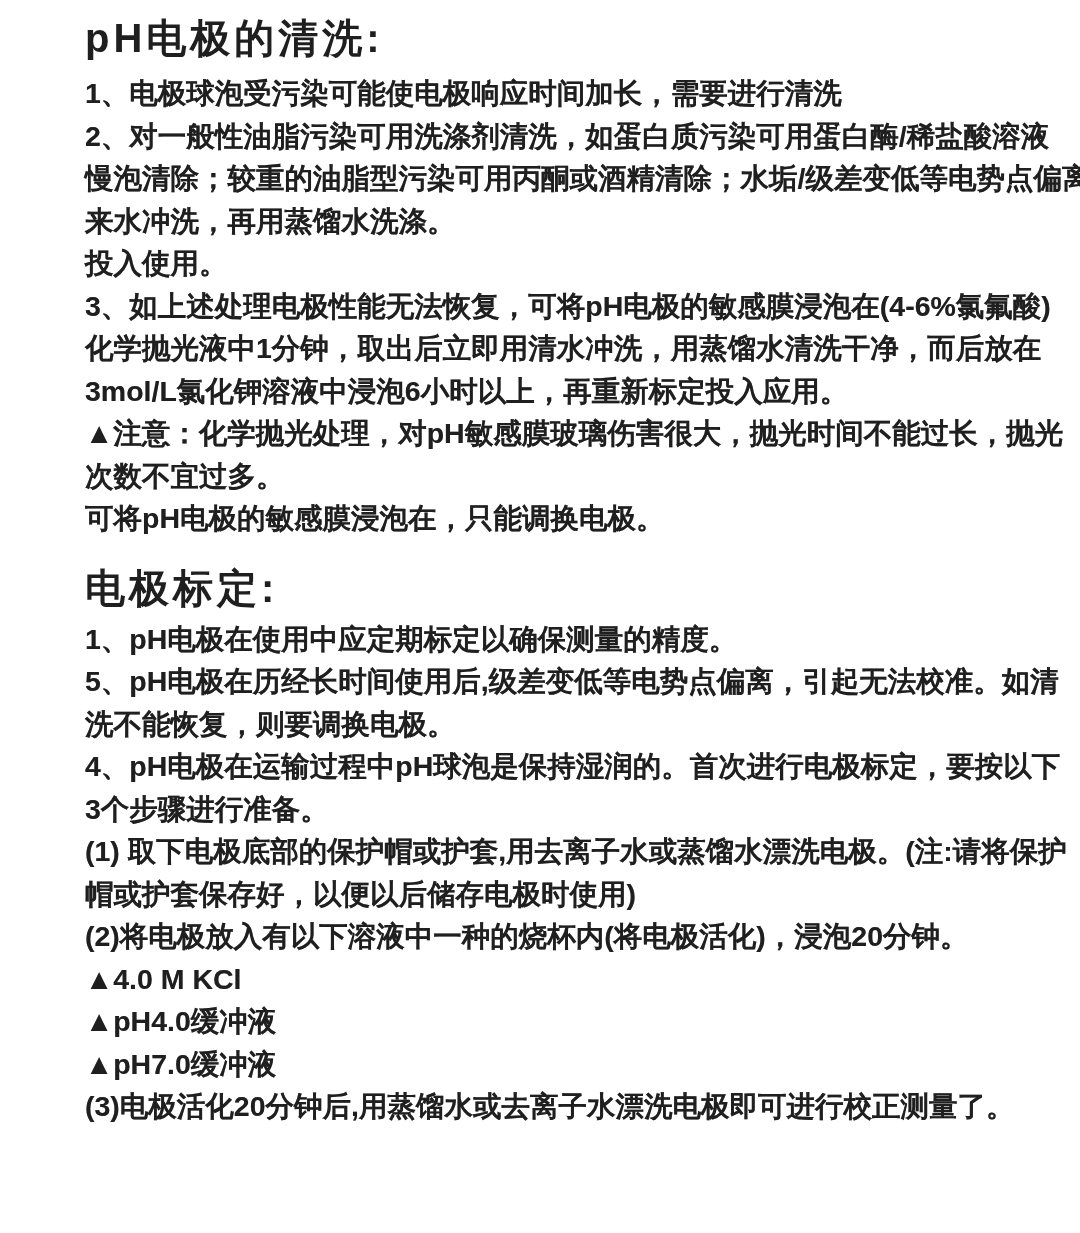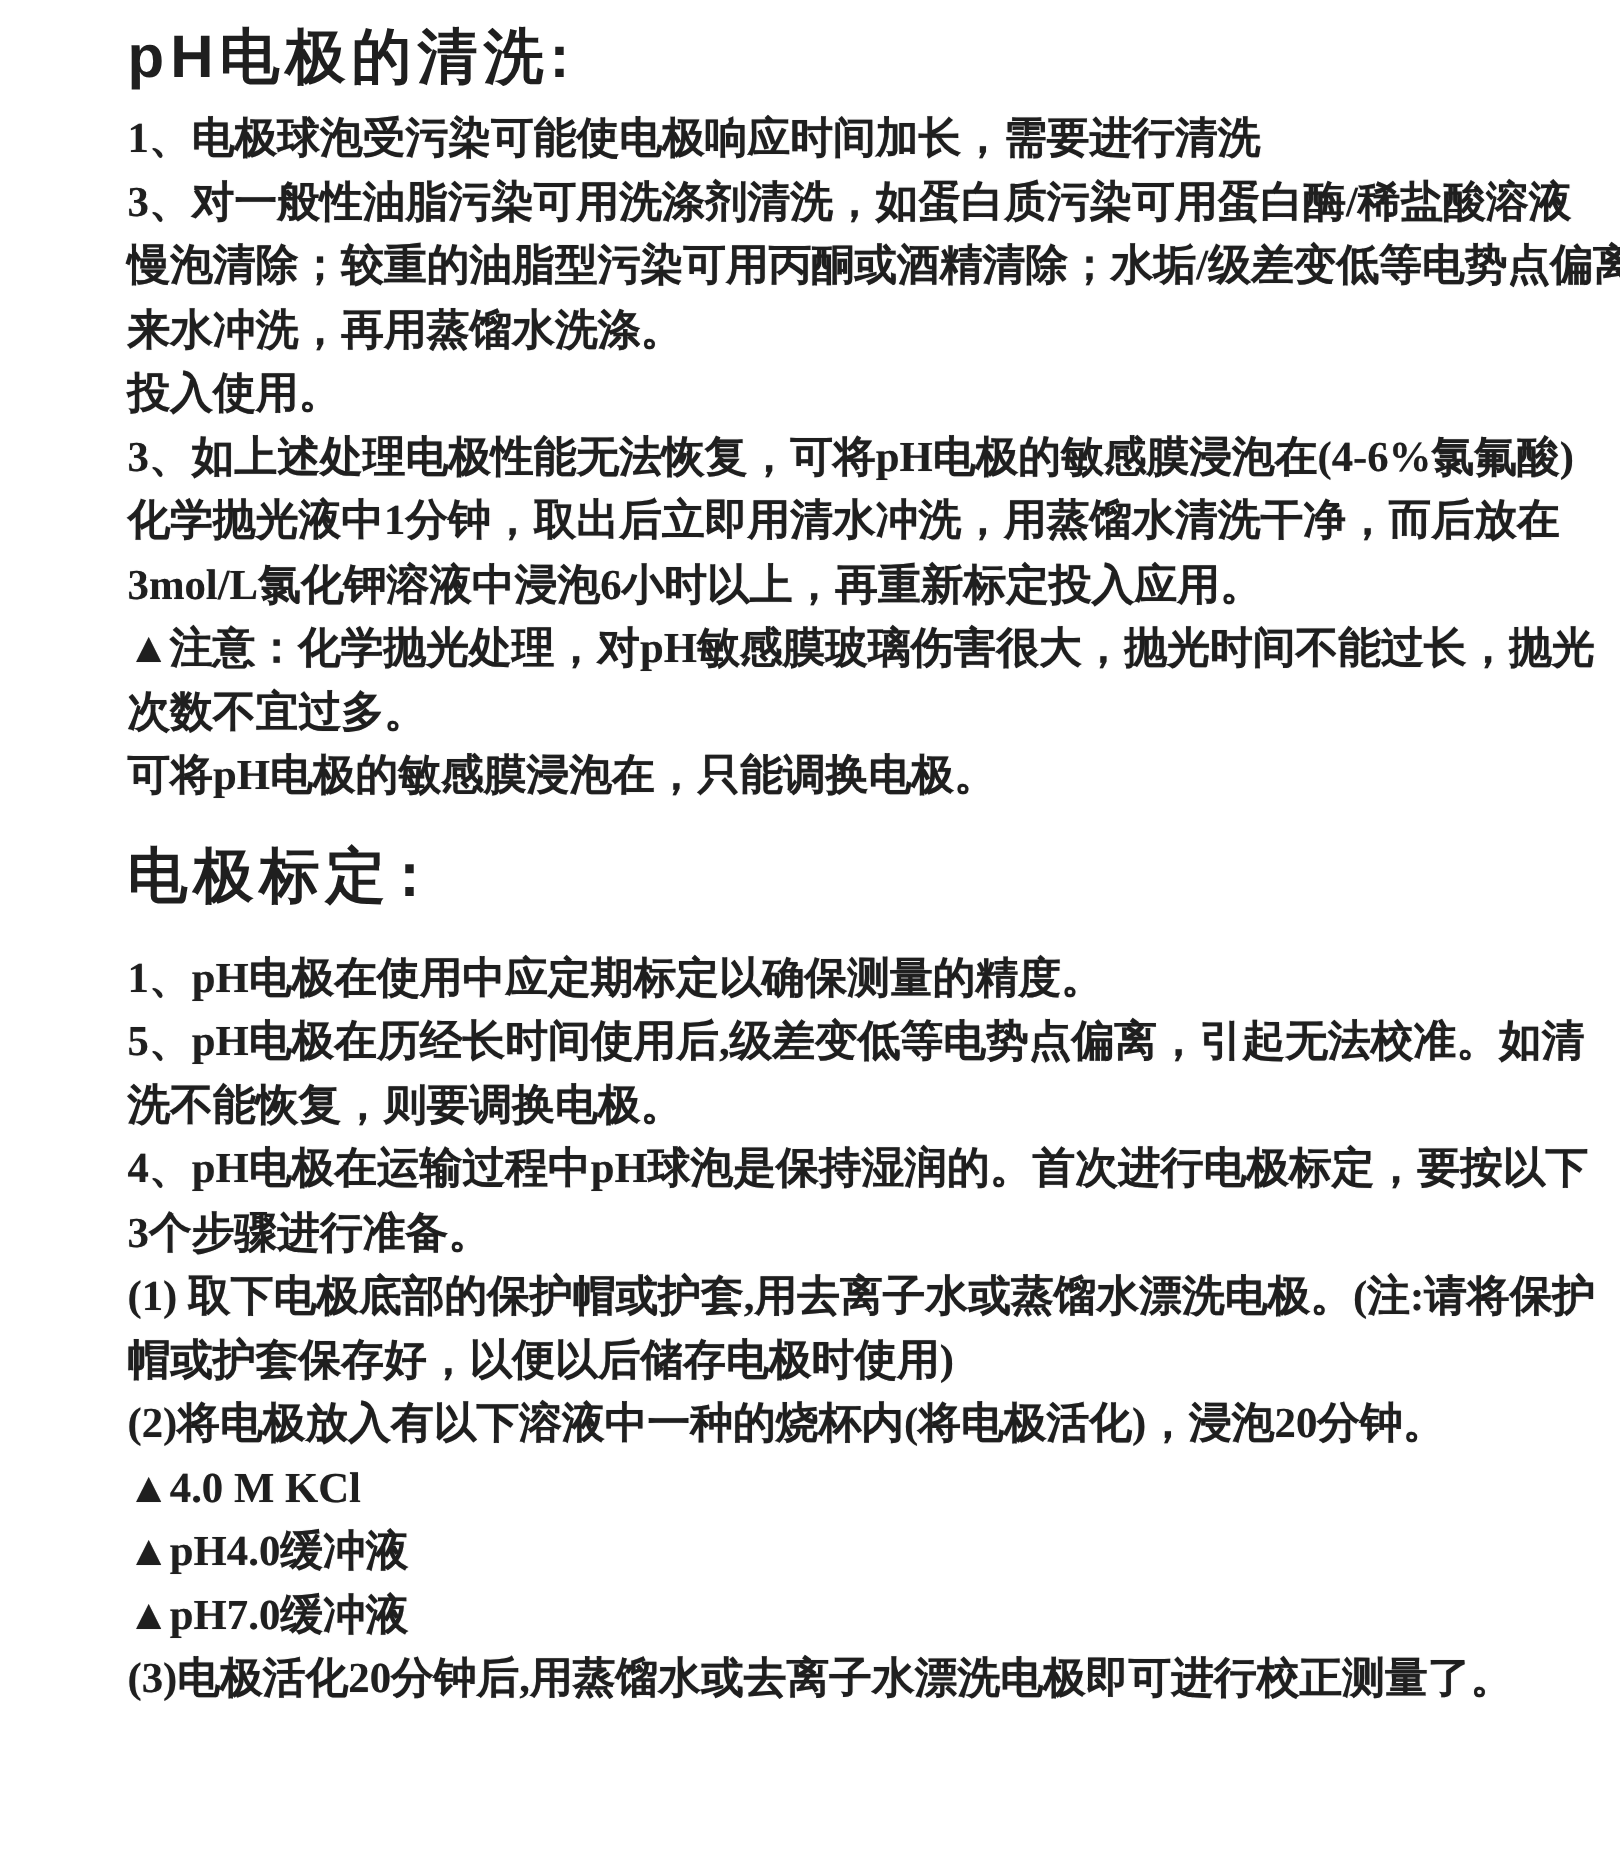--- a/index.html
+++ b/index.html
@@ -20,42 +20,41 @@
   .doc-section { display: block; }
   .section-title {
     font-size: 40px;
     line-height: 44px;
     font-weight: 700;
     letter-spacing: 4px;
     margin-bottom: 12px;
     white-space: nowrap;
   }
   .section-calibration { margin-top: 26px; }
-  .section-calibration .section-title { margin-bottom: 22px; font-family: Liberation Mono, monospace; }
+  .section-calibration .section-title { margin-bottom: 8px; }
   .section-body { display: block; }
   .text-line {
     font-size: 28.5px;
     line-height: 42.5px;
     font-weight: 700;
     letter-spacing: 0px;
     white-space: nowrap;
     text-shadow: 0 0 0.5px rgba(30,30,30,0.5);
-    font-family: Liberation Serif, serif;
   }
 </style>
 </head>
 <body style="background: rgb(255, 255, 255); color: rgb(31, 31, 31);">
 
 <div class="page">
 
   <section class="doc-section section-cleaning">
     <h1 class="section-title">pH电极的清洗:</h1>
     <div class="section-body">
         <div class="text-line">1、电极球泡受污染可能使电极响应时间加长，需要进行清洗</div>
-        <div class="text-line">3、对一般性油脂污染可用洗涤剂清洗，如蛋白质污染可用蛋白酶/稀盐酸溶液</div>
+        <div class="text-line">2、对一般性油脂污染可用洗涤剂清洗，如蛋白质污染可用蛋白酶/稀盐酸溶液</div>
         <div class="text-line">慢泡清除；较重的油脂型污染可用丙酮或酒精清除；水垢/级差变低等电势点偏离</div>
         <div class="text-line">来水冲洗，再用蒸馏水洗涤。</div>
         <div class="text-line">投入使用。</div>
         <div class="text-line">3、如上述处理电极性能无法恢复，可将pH电极的敏感膜浸泡在(4-6%氯氟酸)</div>
         <div class="text-line">化学抛光液中1分钟，取出后立即用清水冲洗，用蒸馏水清洗干净，而后放在</div>
         <div class="text-line">3mol/L氯化钾溶液中浸泡6小时以上，再重新标定投入应用。</div>
         <div class="text-line">▲注意：化学抛光处理，对pH敏感膜玻璃伤害很大，抛光时间不能过长，抛光</div>
         <div class="text-line">次数不宜过多。</div>
         <div class="text-line">可将pH电极的敏感膜浸泡在，只能调换电极。</div>
       </div>

